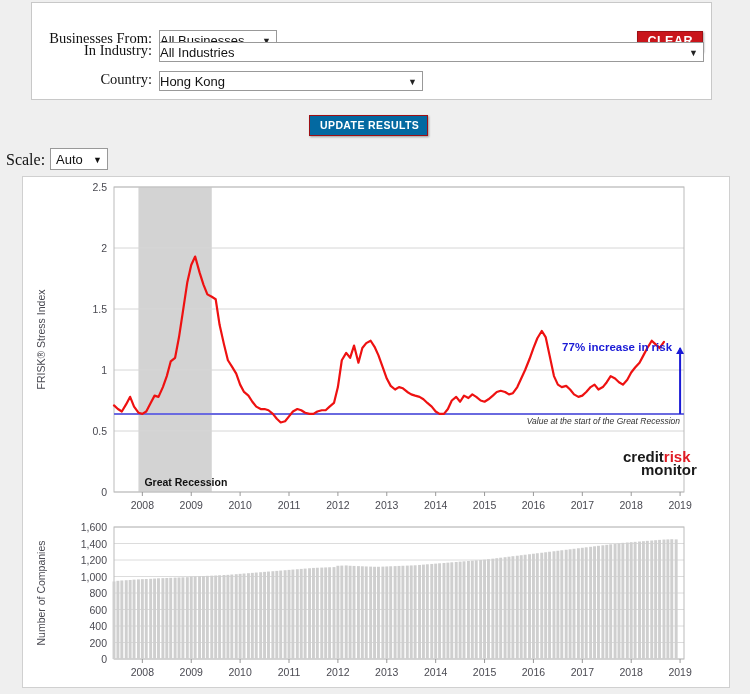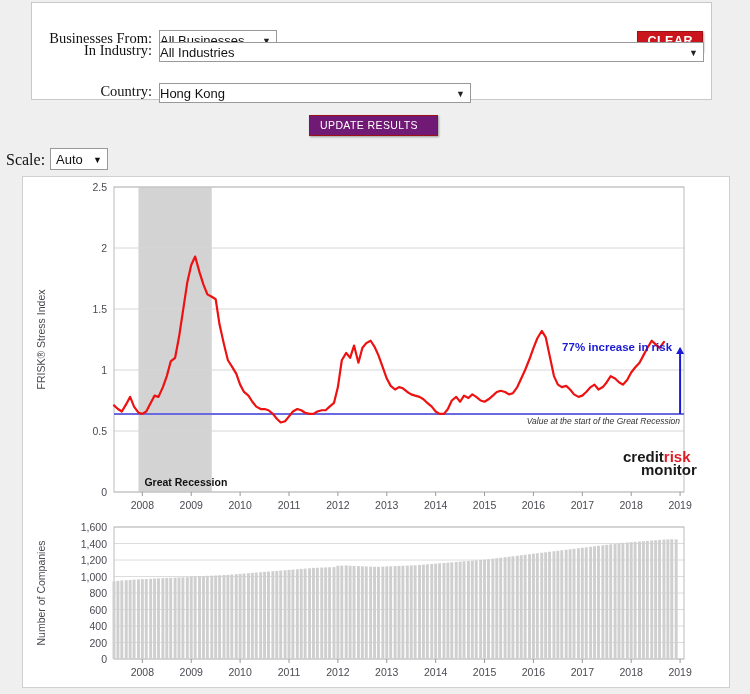--- a/index.html
+++ b/index.html
@@ -32,23 +32,23 @@
   }
   #clear-button{
     position:absolute;right:8px;top:5px;
     background:#c9151b;color:#fff;border:1px solid #9d1015;
     font-family:"Liberation Sans", sans-serif;font-weight:bold;font-size:12.5px;
     letter-spacing:.5px;padding:2px 9px 3px 9px;cursor:pointer;
     box-shadow:1px 1px 2px rgba(0,0,0,.35);
   }
   #update-results{
     position:absolute;left:309px;top:115px;
-    background:#701a75;color:#fff;border:1px solid #9d1015;
-    font-family:"Liberation Sans", sans-serif;font-weight:normal;font-size:10.5px;
-    letter-spacing:.4px;padding:3px 19px 4px 10px;cursor:pointer;
+    background:#0369a1;color:#fff;border:1px solid #9d1015;
+    font-family:"Liberation Sans", sans-serif;font-weight:bold;font-size:10.5px;
+    letter-spacing:.4px;padding:3px 8px 4px 10px;cursor:pointer;
     box-shadow:1px 1px 2px rgba(0,0,0,.35);
   }
   
   #scale-row{position:absolute;left:6px;top:148px;width:740px;height:24px;}
   #scale-label{position:absolute;left:0;top:3px;font-size:16px;color:#111;}
   #scale-select{
     position:absolute;left:44px;top:0px;width:58px;height:22px;line-height:22px;
     background:#fff;border:1px solid #999;font-family:"Liberation Sans",sans-serif;
     font-size:13px;color:#111;padding-left:5px;box-sizing:border-box;cursor:pointer;
   }
@@ -87,23 +87,23 @@
   </div>
 
   <div class="filter-row" style="top:35px;">
     <span class="filter-label">In Industry:</span>
     <div class="sel" style="left:127px;top:4px;width:545px;">
       <span>All Industries</span>
       <span class="caret">▼</span>
     </div>
   </div>
 
-  <div class="filter-row" style="top:76px;">
+  <div class="filter-row" style="top:64px;">
     <span class="filter-label">Country:</span>
-    <div class="sel" style="left:127px;top:4px;width:312px;">
+    <div class="sel" style="left:127px;top:4px;width:264px;">
       <span>Hong Kong</span>
       <span class="caret">▼</span>
     </div>
   </div>
 </div>
 
 <div id="update-results">UPDATE RESULTS</div>
 
 <div id="scale-row">
   <span id="scale-label">Scale:</span>

